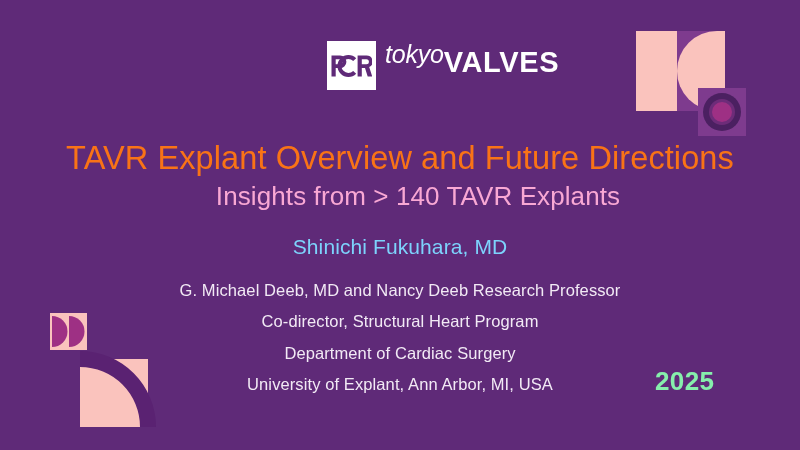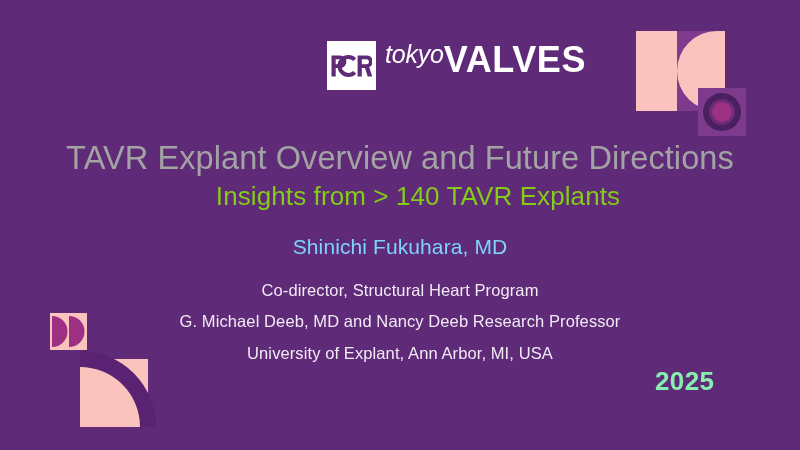--- a/index.html
+++ b/index.html
@@ -55,26 +55,26 @@
   #logo-tokyo {
     font-size: 25px;
     font-style: italic;
     font-weight: 400;
     color: #ffffff;
     letter-spacing: -0.2px;
     line-height: 1.02;
   }
 
   #logo-valves {
-    font-size: 36px;
+    font-size: 29px;
     font-weight: bold;
     color: #ffffff;
     letter-spacing: 0.6px;
     line-height: 1.0;
-    margin-top: 0;
+    margin-top: 6px;
   }
 
   
   #deco-top-right {
     position: absolute;
     left: 636px;
     top: 31px;
     width: 112px;
     height: 105px;
   }
@@ -95,29 +95,29 @@
     position: absolute;
     left: 0;
     top: 140px;
     width: 800px;
     text-align: center;
   }
 
   #slide-title {
     font-size: 32.5px;
     font-weight: 400;
-    color: #a3a3a3;
+    color: #f97316;
     line-height: 1.16;
     letter-spacing: 0.1px;
   }
 
   #slide-subtitle {
     font-size: 26px;
     font-weight: 400;
-    color: #84cc16;
+    color: #f9a8d4;
     line-height: 1.2;
     letter-spacing: 0.1px;
     margin-top: 3px;
     margin-left: 36px;
   }
 
   #presenter-name {
     font-size: 21px;
     font-weight: 400;
     color: #7dd3fc;
@@ -201,21 +201,22 @@
 
       <path d="M30 38 A76 76 0 0 1 106 114 h-16 A60 60 0 0 0 30 54 z" fill="#5a2272"></path>
     </svg>
   </div>
 
   <div id="text-block">
     <div id="slide-title">TAVR Explant Overview and Future Directions</div>
     <div id="slide-subtitle">Insights from &gt; 140 TAVR Explants</div>
     <div id="presenter-name">Shinichi Fukuhara, MD</div>
     <div id="affiliations">
+      <div class="affiliation-line">G. Michael Deeb, MD and Nancy Deeb Research Professor</div>
       <div class="affiliation-line">Co-director, Structural Heart Program</div>
-      <div class="affiliation-line">G. Michael Deeb, MD and Nancy Deeb Research Professor</div>
+      <div class="affiliation-line">Department of Cardiac Surgery</div>
       <div class="affiliation-line">University of Explant, Ann Arbor, MI, USA</div>
     </div>
   </div>
 
   <div id="year-label">2025</div>
 
 </div>
 
 </body></html>

